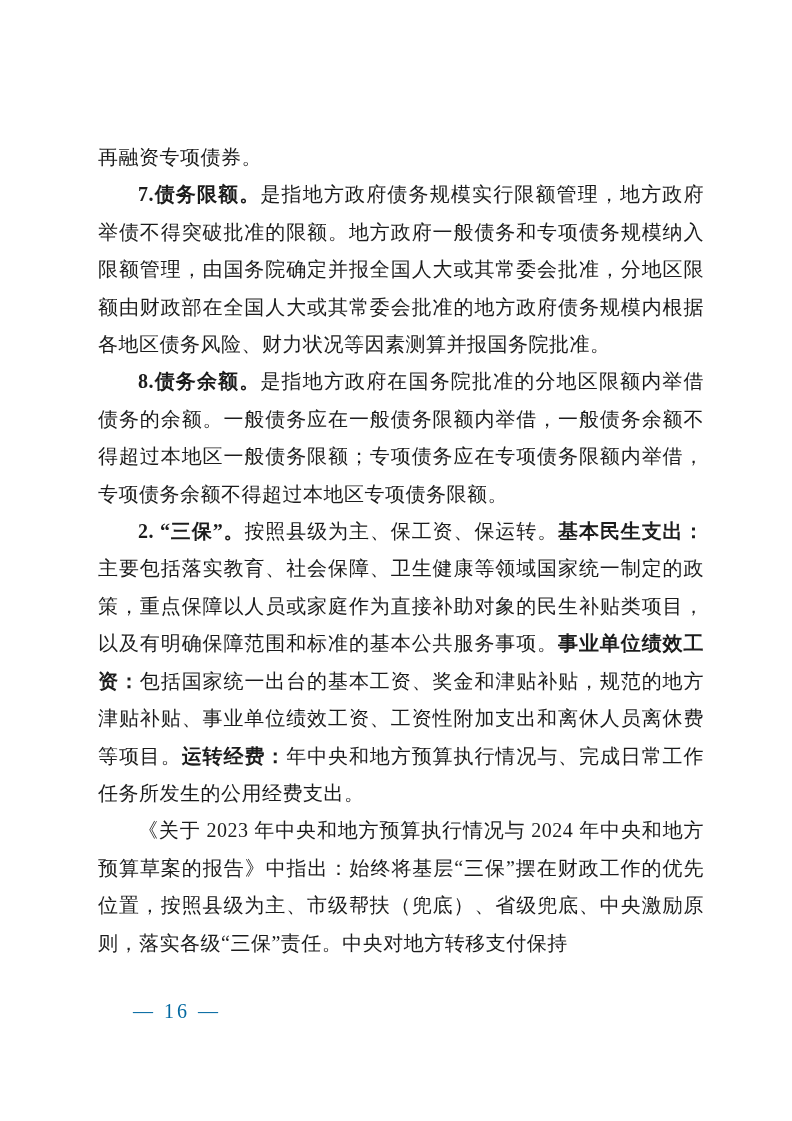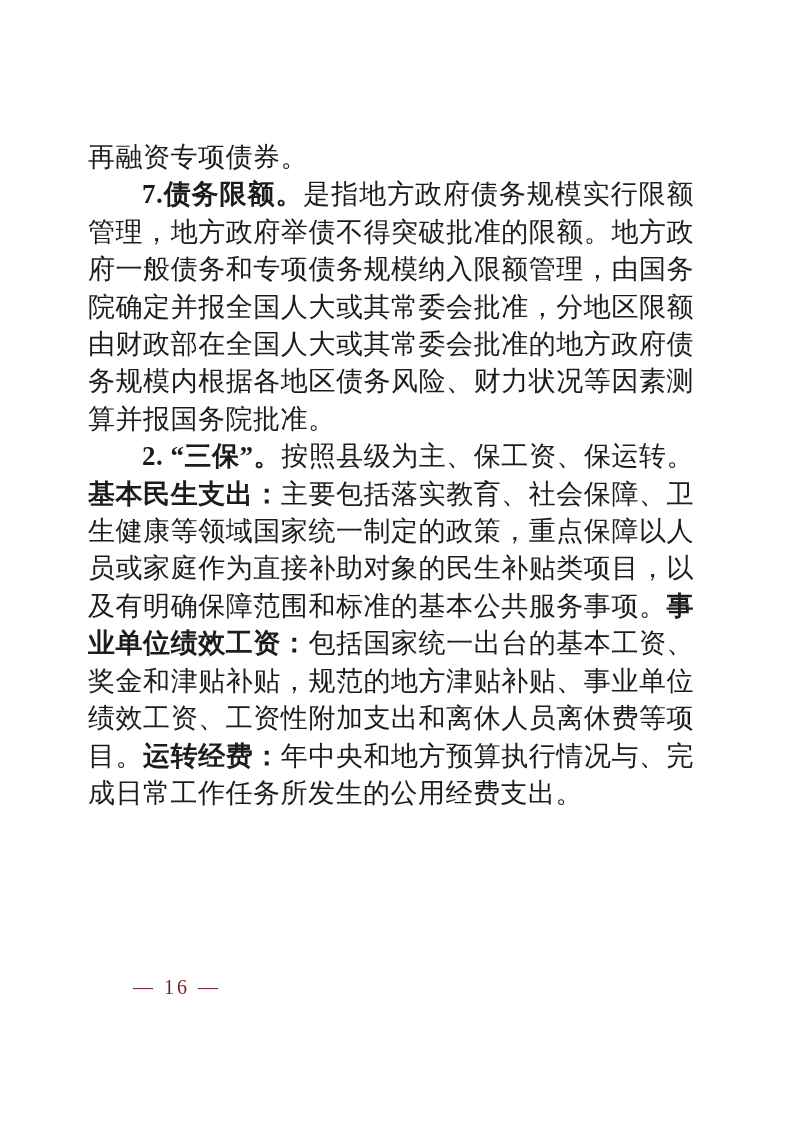--- a/index.html
+++ b/index.html
@@ -11,24 +11,24 @@
     position: relative;
     width: 792px;
     height: 1121px;
     background: #ffffff;
     overflow: hidden;
     font-family: "Liberation Serif", "DejaVu Serif", serif;
     color: #1c1c1c;
   }
   .doc {
     position: absolute;
-    left: 88px;
+    left: 98px;
     top: 139px;
     width: 606px;
-    font-size: 27px;
+    font-size: 20px;
     line-height: 37.4px;
     text-align: justify;
     text-justify: inter-character;
     letter-spacing: 0.5px;
   }
   .para {
     margin: 0;
     padding: 0;
     text-indent: 2em;
     text-align-last: left;
@@ -36,38 +36,40 @@
   .para.no-indent {
     text-indent: 0;
   }
   .bold {
     font-weight: bold;
     margin-top: 20px;
   }
   .footer {
     position: absolute;
     left: 133px;
-    top: 976px;
+    top: 1000px;
     font-size: 20px;
     letter-spacing: 3px;
-    color: #7f1d1d;
+    color: #0369a1;
   }
 </style>
 </head>
 <body>
 
 <div class="page">
 
   <div class="doc">
 
     <p class="para no-indent"><span>再融资专项债券。</span></p>
 
     <p class="para"><span class="bold">7.债务限额。</span><span>是指地方政府债务规模实行限额管理，地方政府举债不得突破批准的限额。地方政府一般债务和专项债务规模纳入限额管理，由国务院确定并报全国人大或其常委会批准，分地区限额由财政部在全国人大或其常委会批准的地方政府债务规模内根据各地区债务风险、财力状况等因素测算并报国务院批准。</span></p>
 
+    <p class="para"><span class="bold">8.债务余额。</span><span>是指地方政府在国务院批准的分地区限额内举借债务的余额。一般债务应在一般债务限额内举借，一般债务余额不得超过本地区一般债务限额；专项债务应在专项债务限额内举借，专项债务余额不得超过本地区专项债务限额。</span></p>
 
     <p class="para"><span class="bold">2. “三保”。</span><span>按照县级为主、保工资、保运转。</span><span class="bold">基本民生支出：</span><span>主要包括落实教育、社会保障、卫生健康等领域国家统一制定的政策，重点保障以人员或家庭作为直接补助对象的民生补贴类项目，以及有明确保障范围和标准的基本公共服务事项。</span><span class="bold">事业单位绩效工资：</span><span>包括国家统一出台的基本工资、奖金和津贴补贴，规范的地方津贴补贴、事业单位绩效工资、工资性附加支出和离休人员离休费等项目。</span><span class="bold">运转经费：</span><span>年中央和地方预算执行情况与、完成日常工作任务所发生的公用经费支出。</span></p>
 
+    <p class="para"><span>《关于 2023 年中央和地方预算执行情况与 2024 年中央和地方预算草案的报告》中指出：始终将基层“三保”摆在财政工作的优先位置，按照县级为主、市级帮扶（兜底）、省级兜底、中央激励原则，落实各级“三保”责任。中央对地方转移支付保持</span></p>
 
   </div>
 
   <div class="footer"><span>— 16 —</span></div>
 
 </div>
 
 </body></html>

